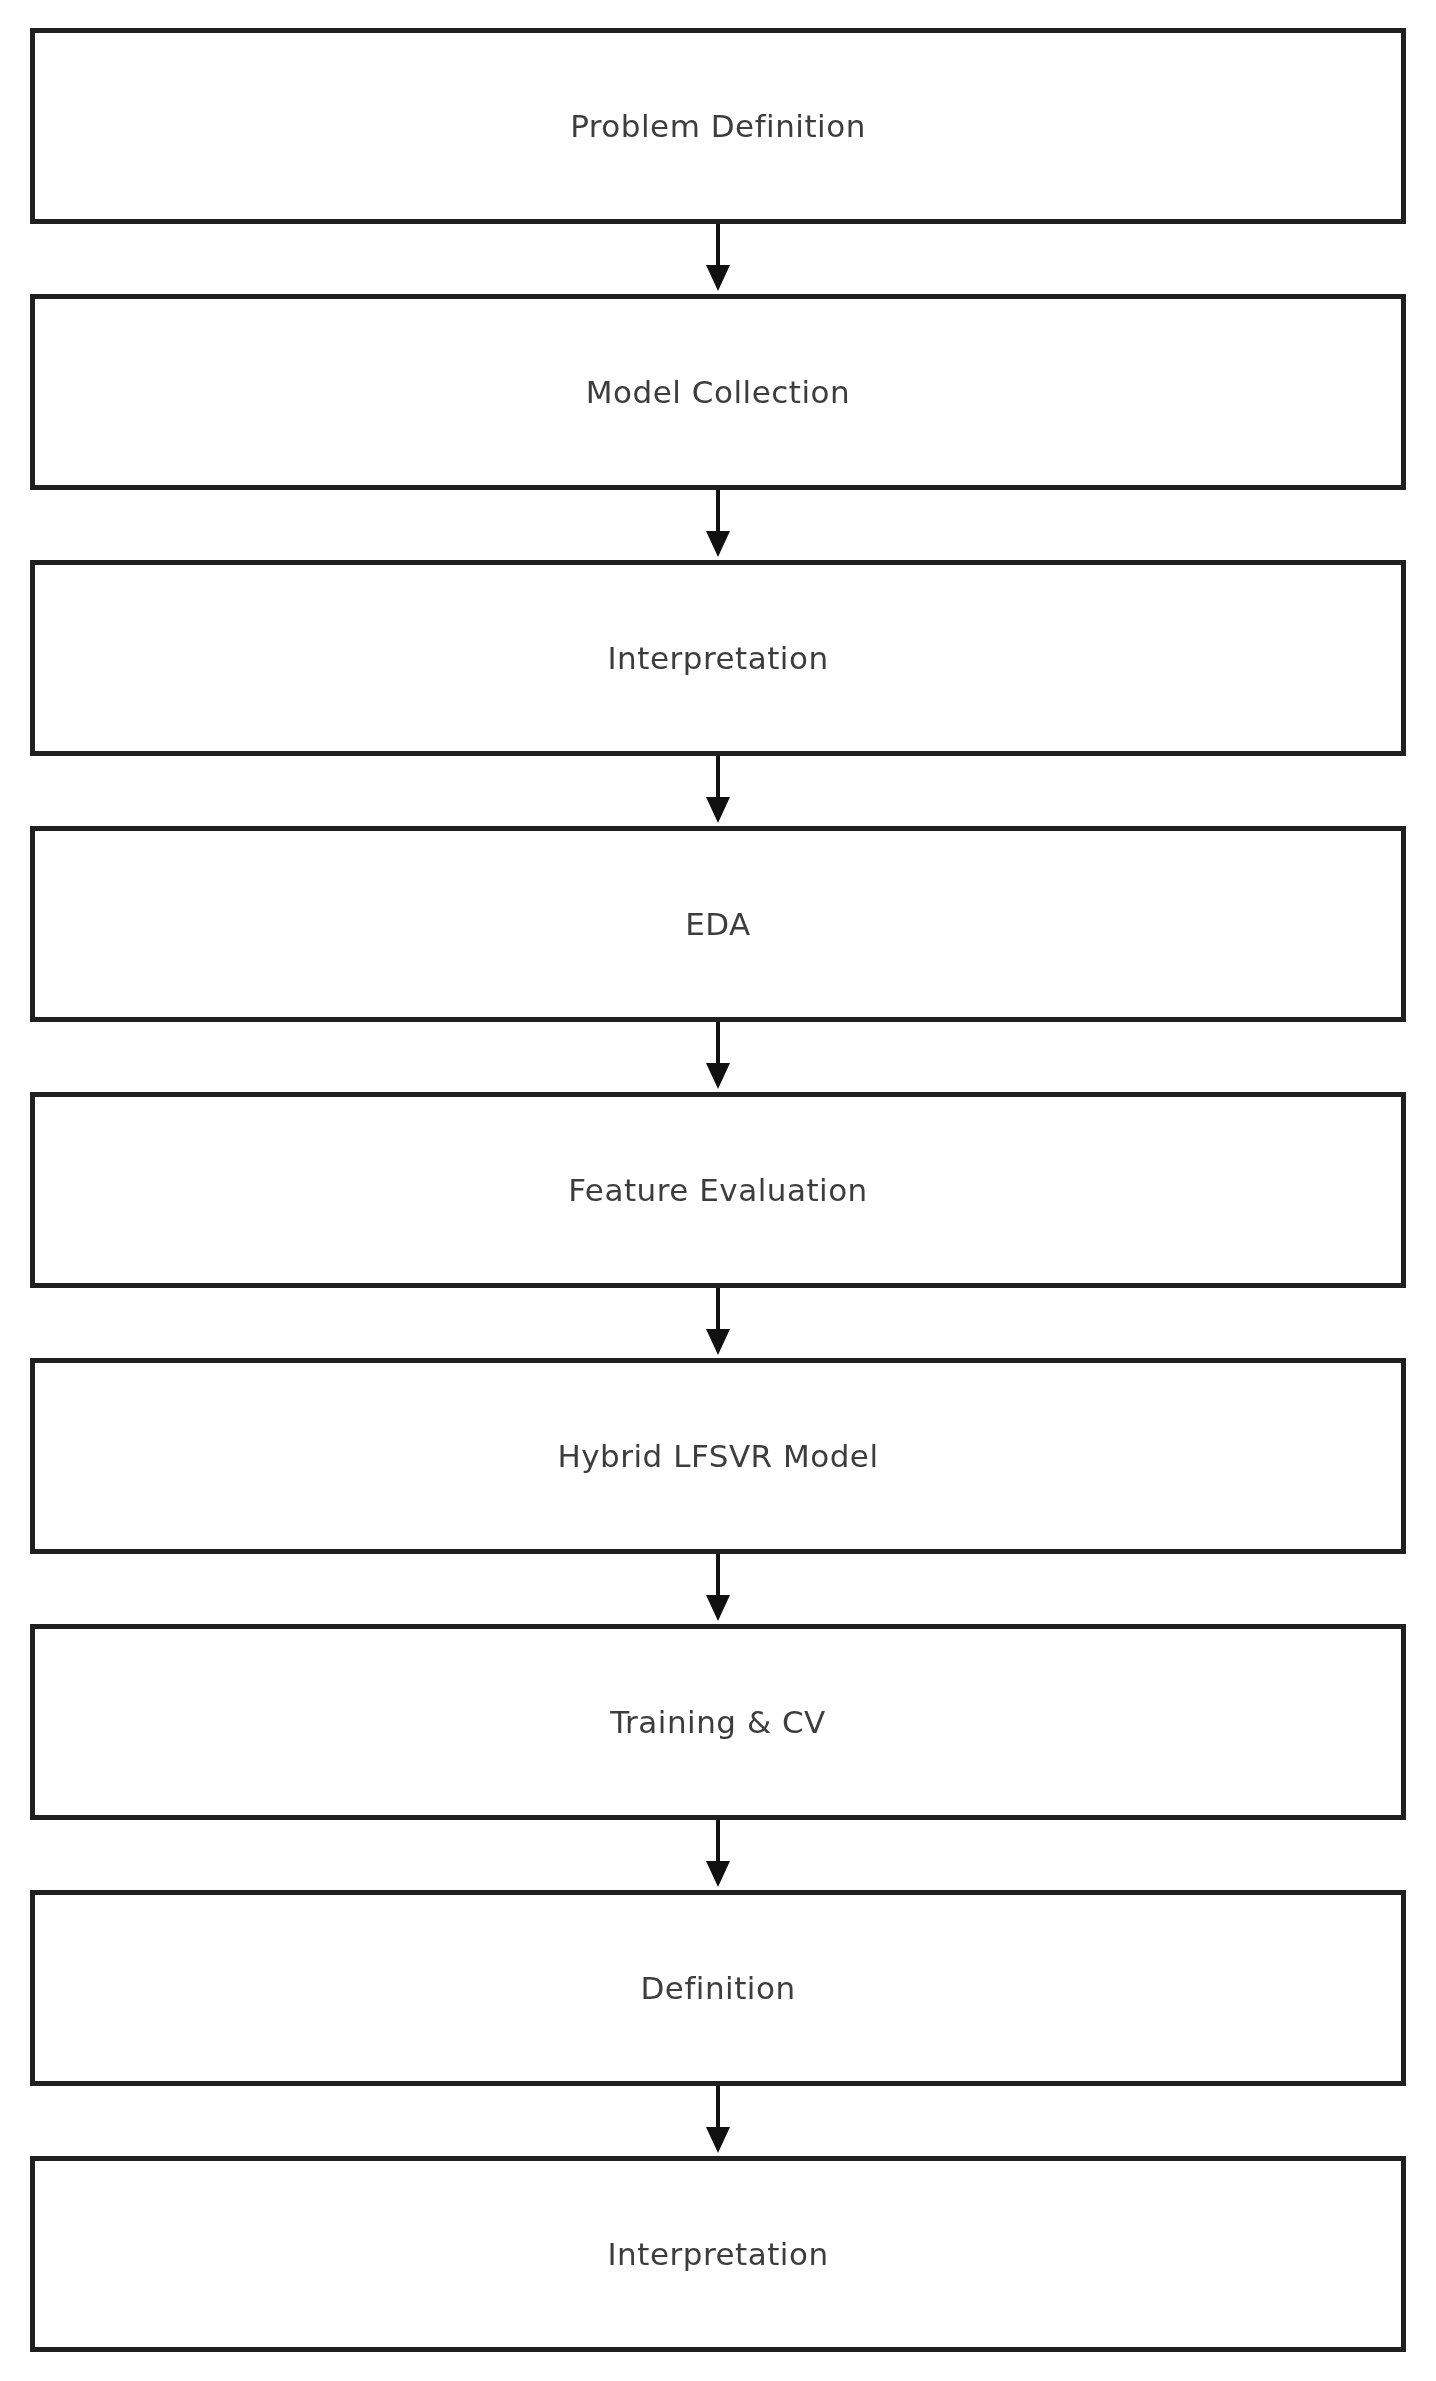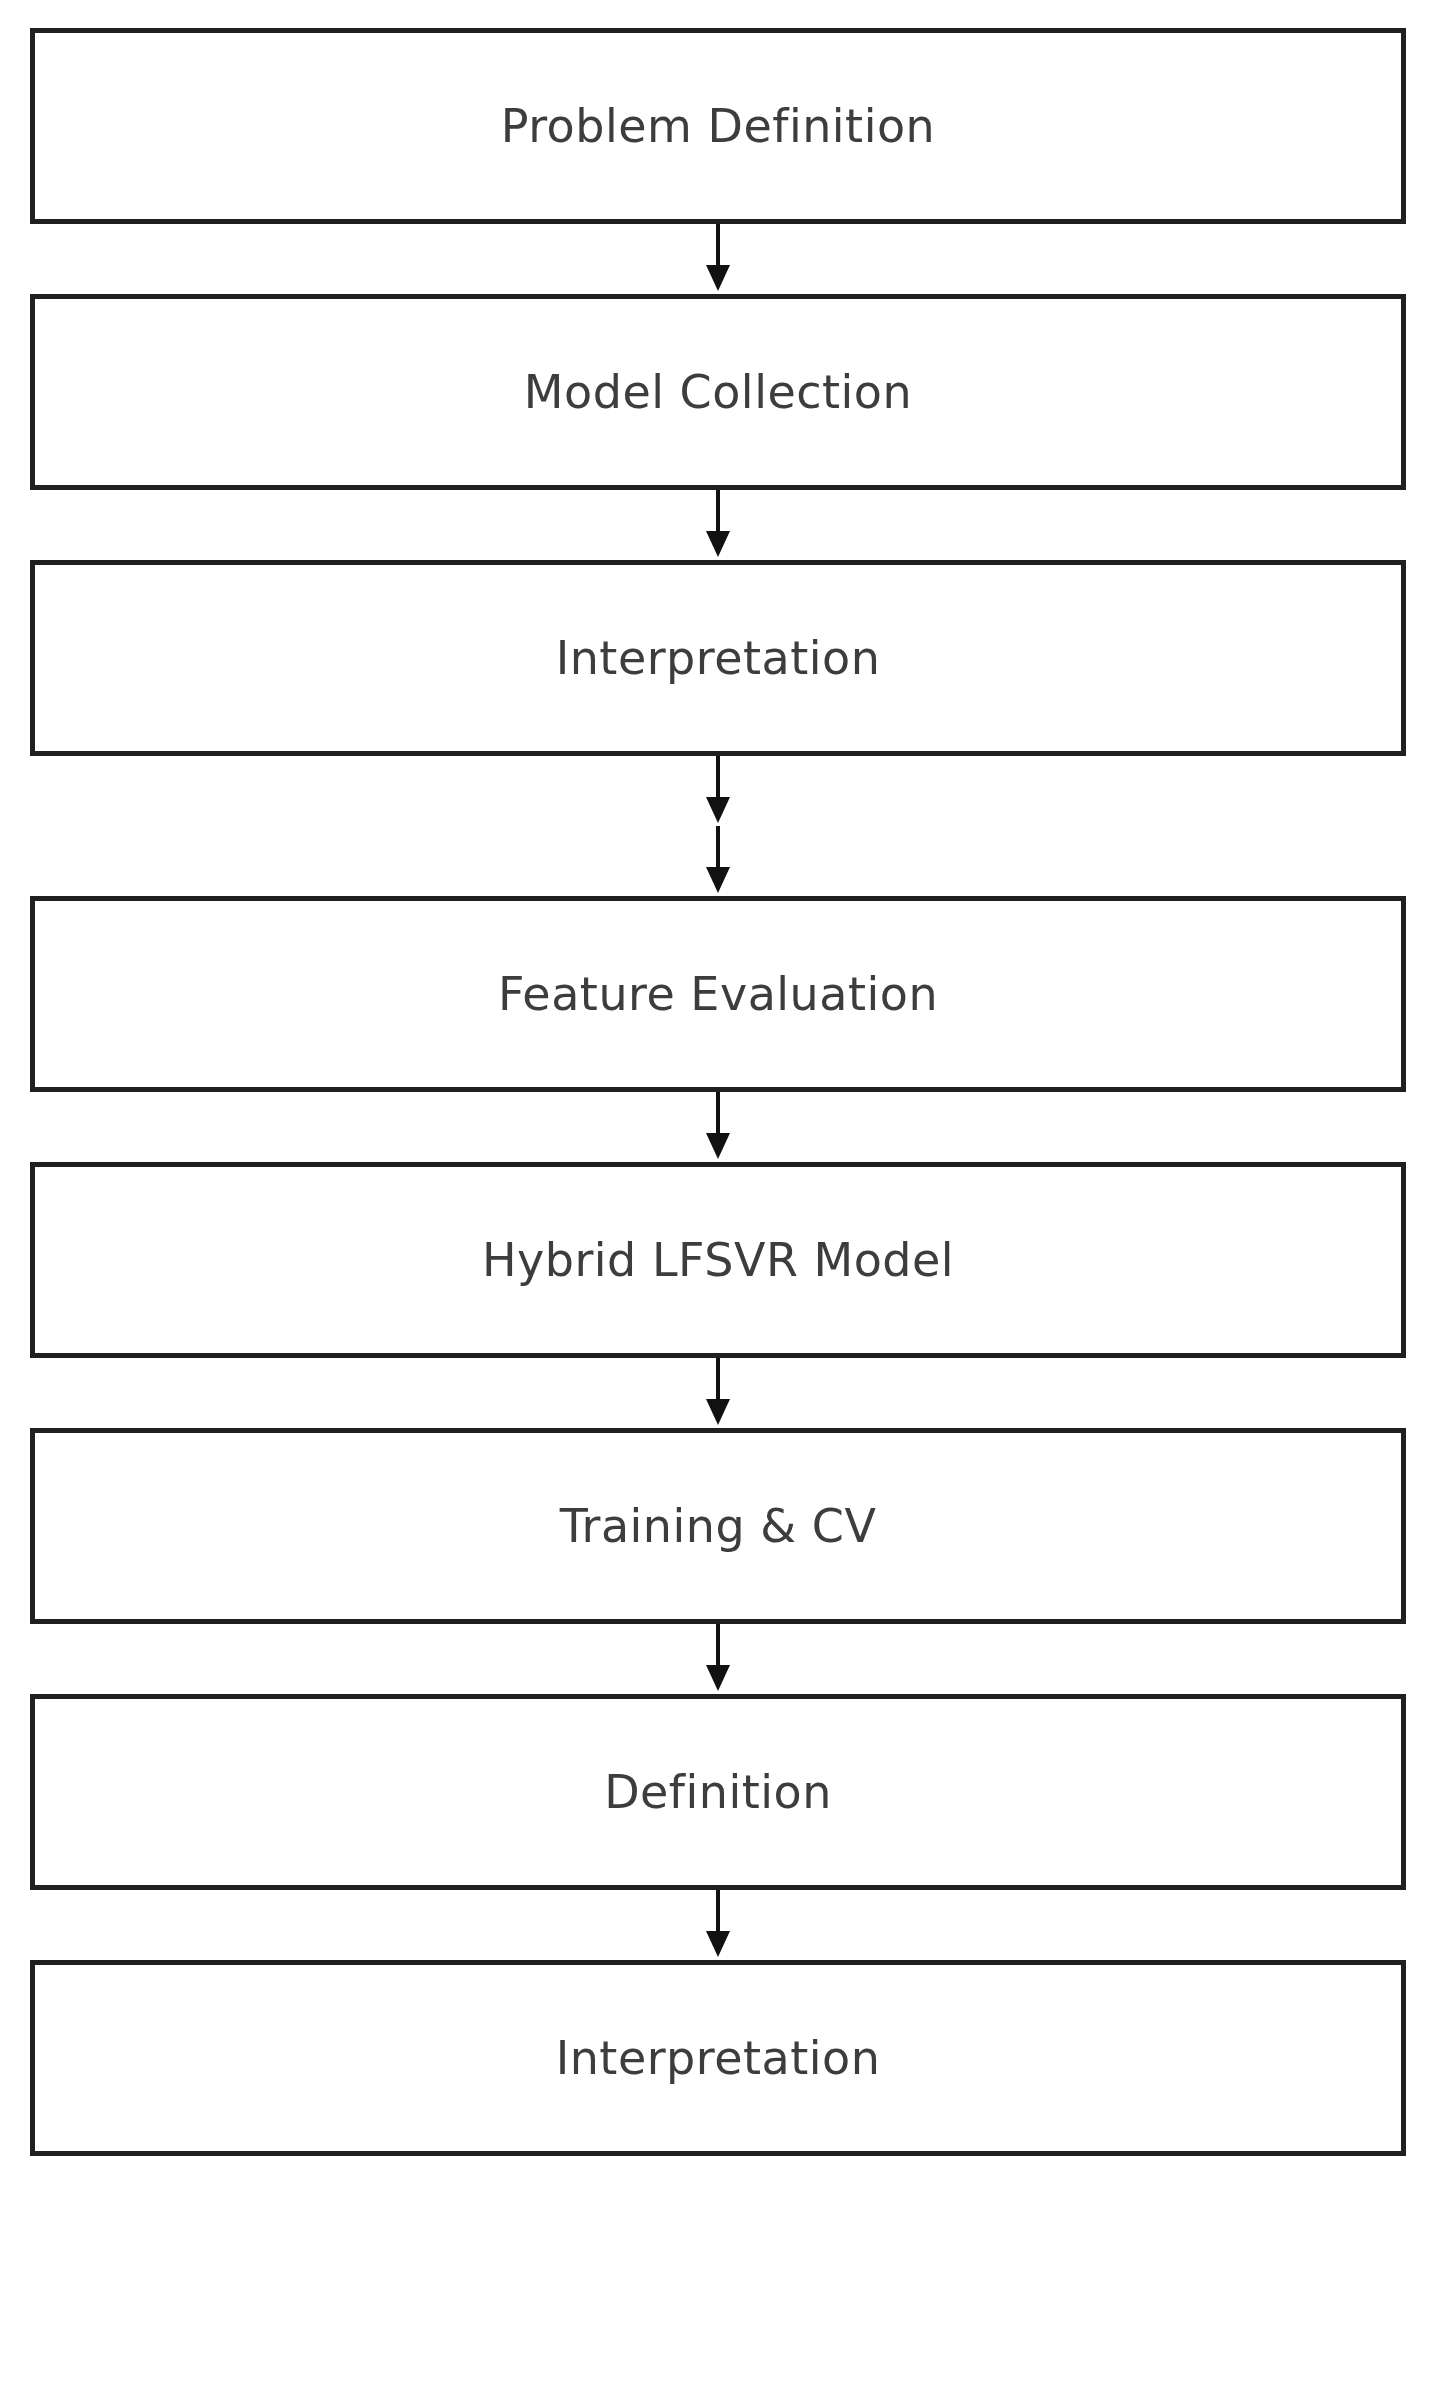--- a/index.html
+++ b/index.html
@@ -23,21 +23,21 @@
   }
   .flow-box {
     box-sizing: border-box;
     margin: 0 30px;
     height: 196px;
     border: 5px solid var(--box-border, #202020);
     background: var(--box-fill, #ffffff);
     display: flex;
     align-items: center;
     justify-content: center;
-    font-size: 46px;
+    font-size: 31px;
     letter-spacing: 0.5px;
     color: var(--text, #3d3d3d);
   }
   .flow-arrow {
     height: 70px;
     display: flex;
     flex-direction: column;
     align-items: center;
     justify-content: flex-start;
   }
@@ -80,20 +80,23 @@
 
   <div class="flow-box">
     <span>Interpretation</span>
   </div>
 
   <div class="flow-arrow">
     <div class="shaft"></div>
     <div class="head"></div>
   </div>
 
+  <div class="flow-box">
+    <span>EDA</span>
+  </div>
 
   <div class="flow-arrow">
     <div class="shaft"></div>
     <div class="head"></div>
   </div>
 
   <div class="flow-box">
     <span>Feature Evaluation</span>
   </div>
 

